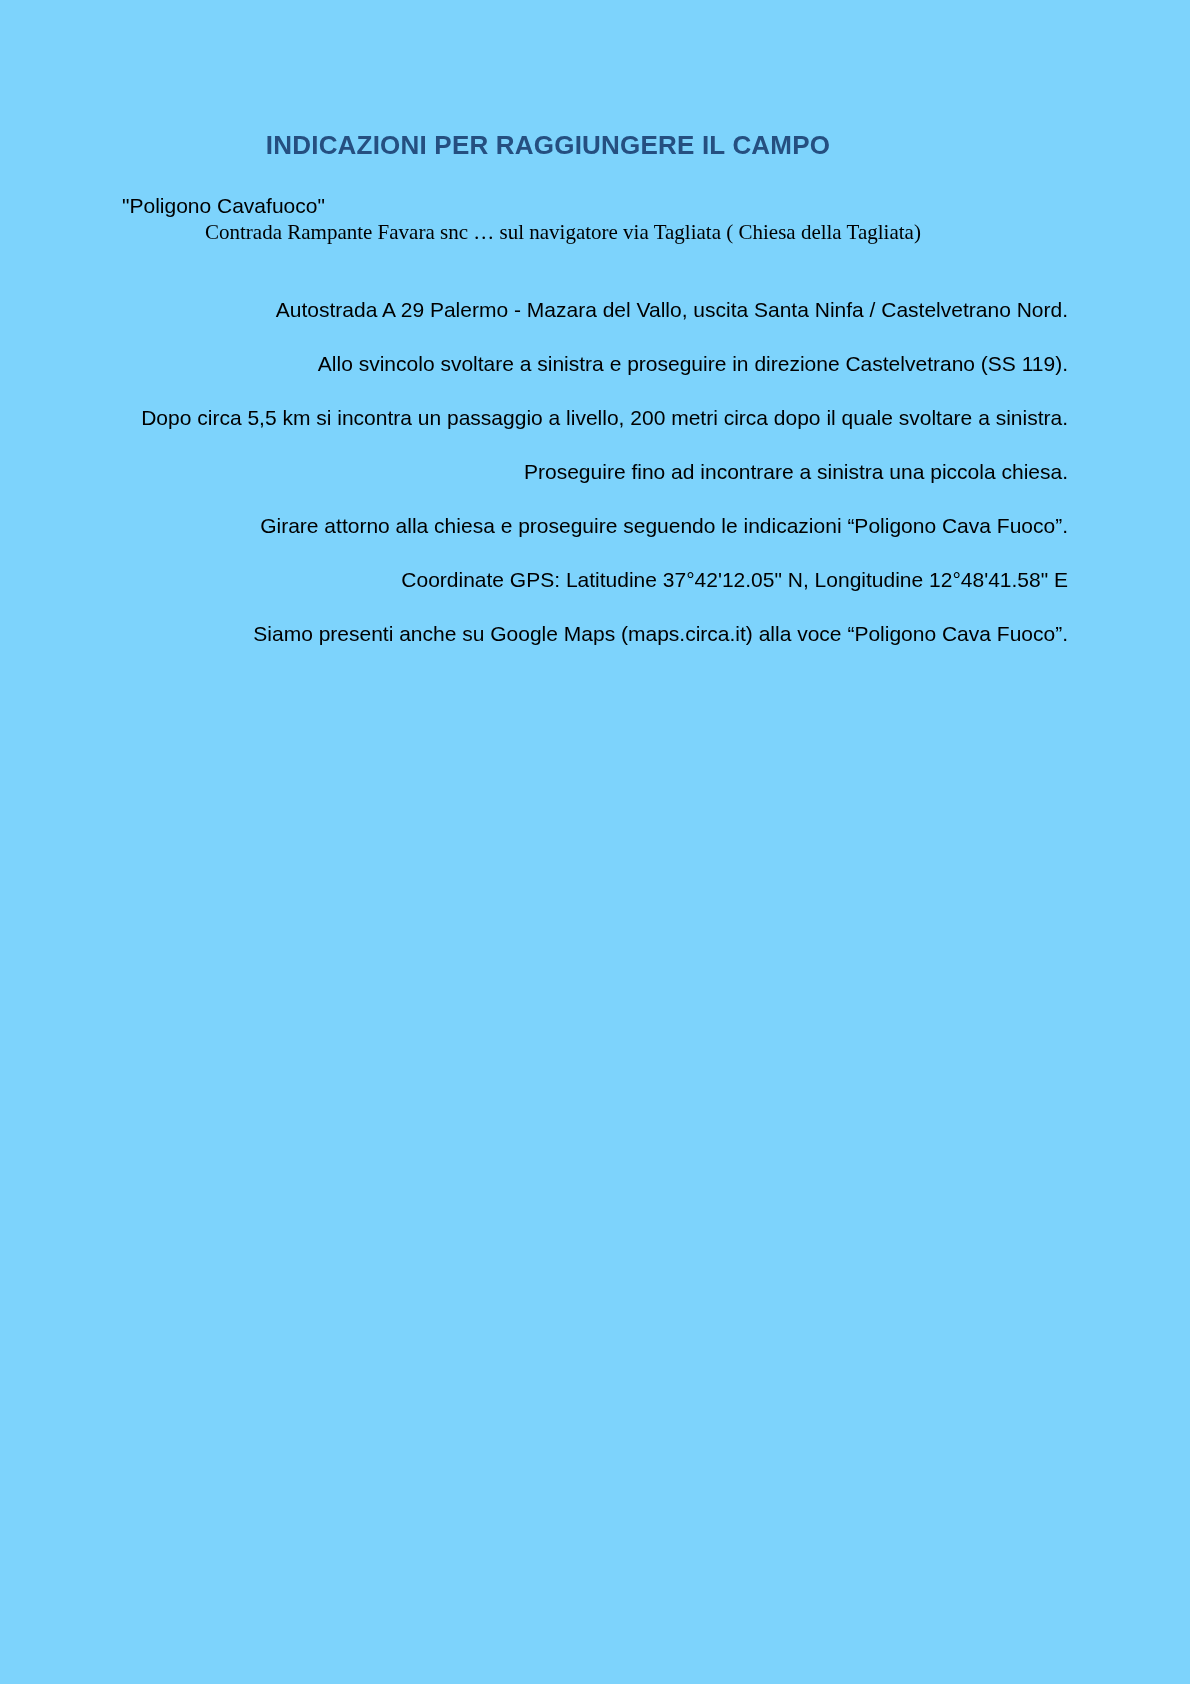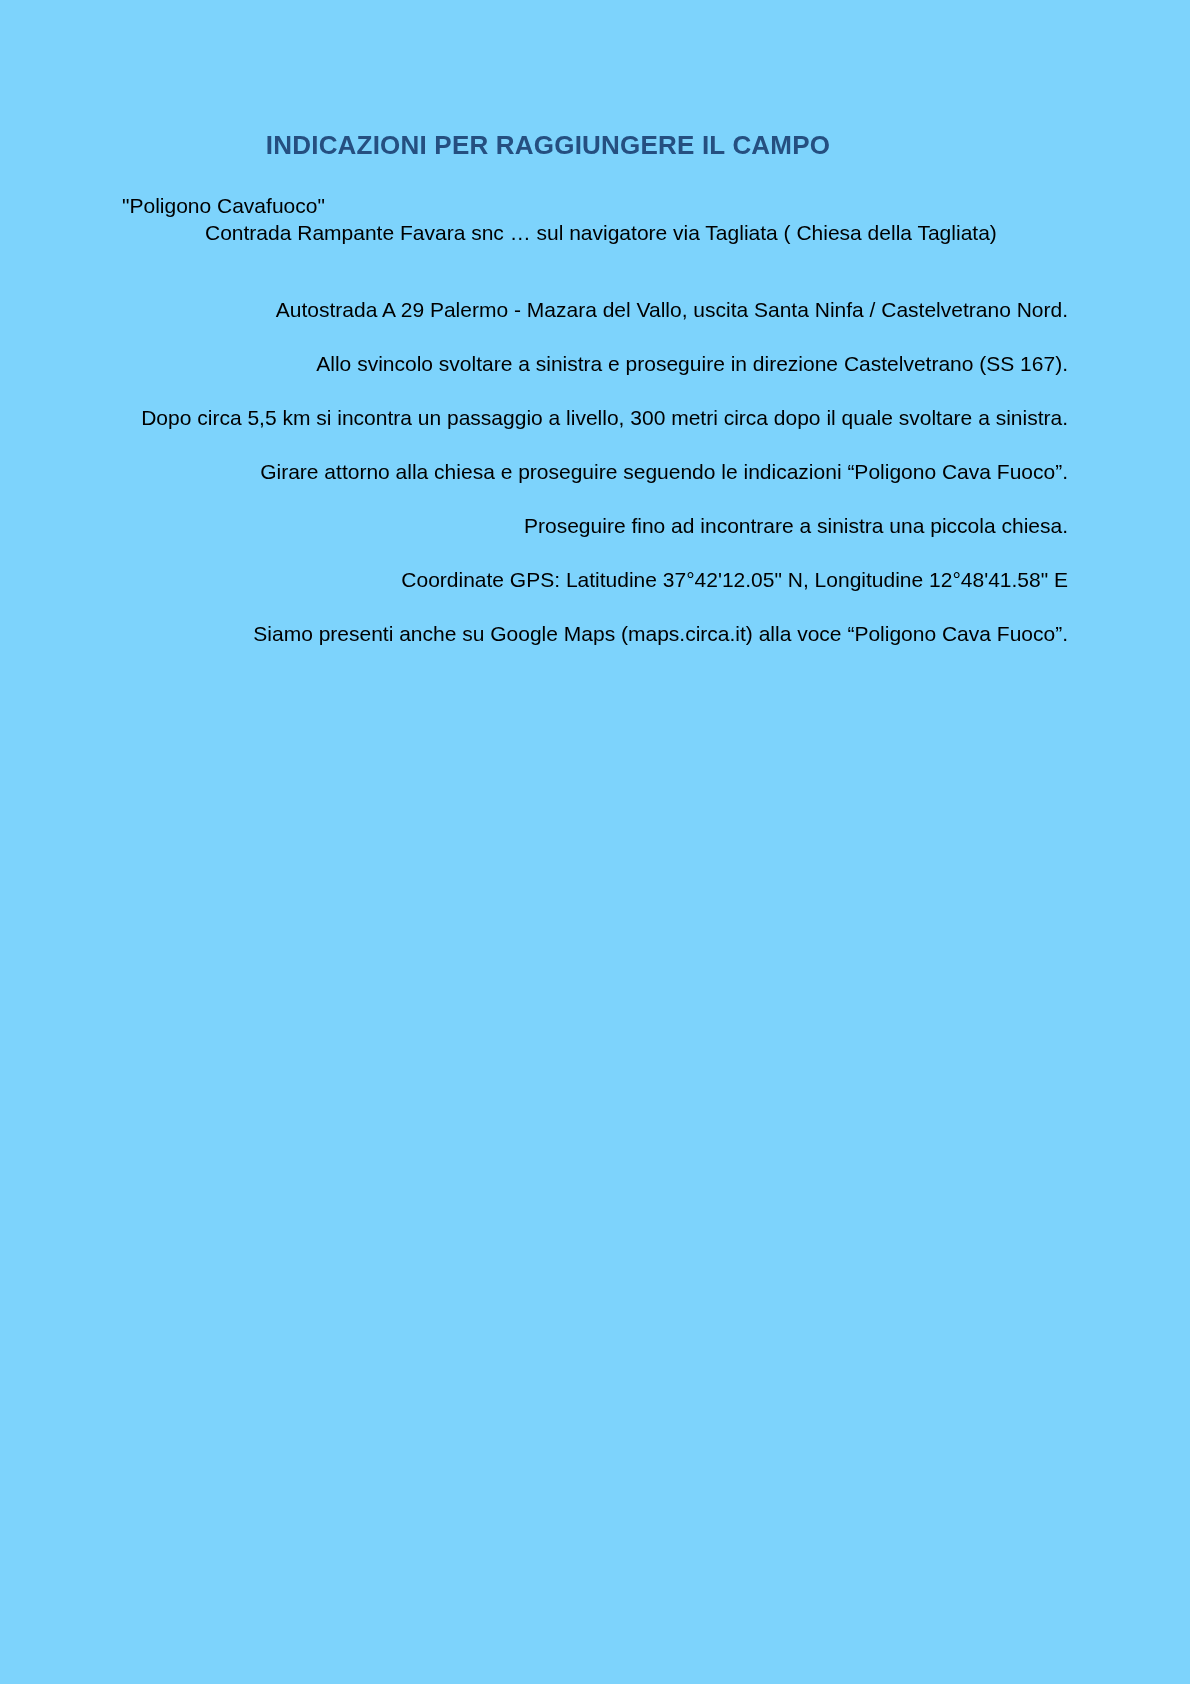--- a/index.html
+++ b/index.html
@@ -34,20 +34,21 @@
     margin-top: 32px;
     font-size: 21px;
     line-height: 27px;
   }
   .address-block p,
   .directions p {
     margin: 0;
   }
   .addr-street {
     padding-left: 83px;    
+    font-family: Liberation Serif, serif;
   }
   .directions {
     margin-top: 50px;
     font-size: 21px;
     line-height: 27px;
     text-align: right;
   }
   .directions p {
     margin: 0 0 27px 0;
     white-space: nowrap;
@@ -60,21 +61,21 @@
 
   <h1 class="doc-title" style="color: rgb(37, 79, 128);">INDICAZIONI PER RAGGIUNGERE IL CAMPO</h1>
 
   <div class="address-block">
     <p class="addr-name">"Poligono Cavafuoco"</p>
     <p class="addr-street">Contrada Rampante Favara snc … sul navigatore via Tagliata ( Chiesa della Tagliata)</p>
   </div>
 
   <div class="directions">
     <p>Autostrada A 29 Palermo - Mazara del Vallo, uscita Santa Ninfa / Castelvetrano Nord.</p>
-    <p>Allo svincolo svoltare a sinistra e proseguire in direzione Castelvetrano (SS 167).</p>
-    <p>Dopo circa 5,5 km si incontra un passaggio a livello, 300 metri circa dopo il quale svoltare a sinistra.</p>
+    <p>Allo svincolo svoltare a sinistra e proseguire in direzione Castelvetrano (SS 119).</p>
+    <p>Dopo circa 5,5 km si incontra un passaggio a livello, 200 metri circa dopo il quale svoltare a sinistra.</p>
+    <p>Proseguire fino ad incontrare a sinistra una piccola chiesa.</p>
     <p>Girare attorno alla chiesa e proseguire seguendo le indicazioni “Poligono Cava Fuoco”.</p>
-    <p>Proseguire fino ad incontrare a sinistra una piccola chiesa.</p>
     <p>Coordinate GPS: Latitudine 37°42'12.05" N, Longitudine 12°48'41.58" E</p>
     <p>Siamo presenti anche su Google Maps (maps.circa.it) alla voce “Poligono Cava Fuoco”.</p>
   </div>
 
 </div>
 
 </body></html>

